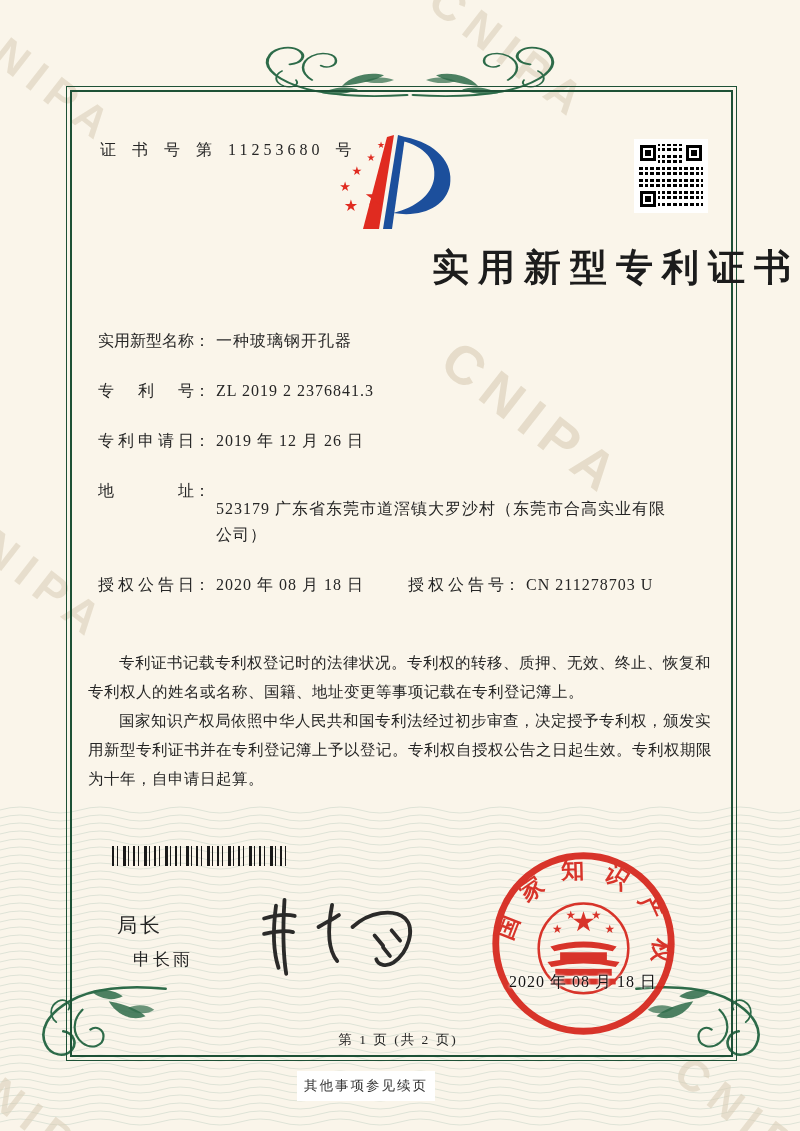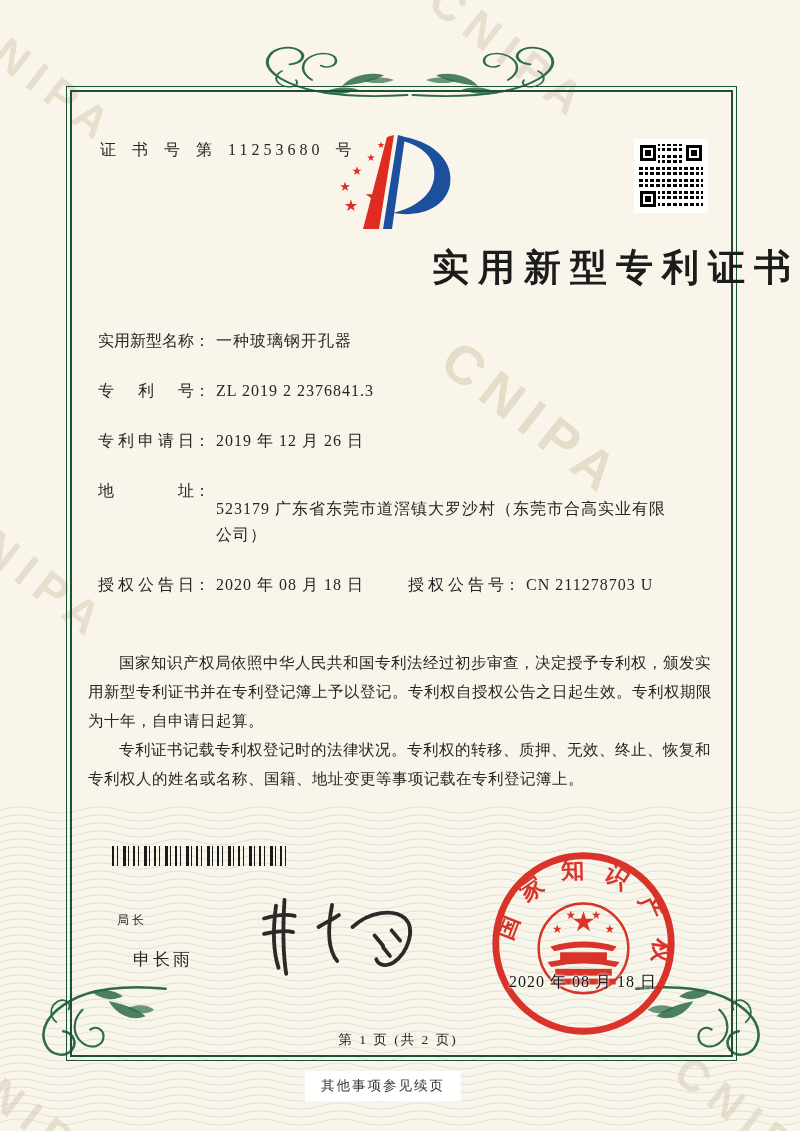--- a/index.html
+++ b/index.html
@@ -53,32 +53,32 @@
   .fvalue.wrap{display:inline-block; white-space:normal; width:452px; vertical-align:top;}
   .fgroup2{margin-left:44px;}
   
   .body-text{position:absolute; left:88px; top:648px; width:632px; font-size:15.5px; line-height:29px;}
   .body-text p{margin:0; text-indent:2em; letter-spacing:.5px;}
   
   .barcode{
     position:absolute; left:112px; top:846px; width:178px; height:20px;
     background:repeating-linear-gradient(90deg,#1a1a1a 0 2px,transparent 2px 5px,#1a1a1a 5px 6px,transparent 6px 11px,#1a1a1a 11px 14px,transparent 14px 16px,#1a1a1a 16px 17px,transparent 17px 21px);
   }
-  .signer-title{position:absolute; left:117px; top:912px; font-size:12px; letter-spacing:3px; font-family:"Liberation Sans","DejaVu Sans",sans-serif;}
+  .signer-title{position:absolute; left:117px; top:912px; font-size:20px; letter-spacing:3px; font-family:"Liberation Sans","DejaVu Sans",sans-serif;}
   .signer-name{position:absolute; left:133px; top:948px; font-size:17px; letter-spacing:3px; font-family:"Liberation Sans","DejaVu Sans",sans-serif;}
   .signature{position:absolute; left:238px; top:893px;}
   .seal{position:absolute; left:486px; top:846px; opacity:.93;}
   .seal-date{
     position:absolute; left:488px; top:972px; width:190px; text-align:center;
     font-size:16px; color:#141414; letter-spacing:1px; text-shadow:0 0 3px #fdfcf8,0 0 3px #fdfcf8;
   }
   .page-info{position:absolute; left:0; top:1031px; width:796px; text-align:center; font-size:13.5px; letter-spacing:2px;}
   .note-box{
-    position:absolute; left:305px; top:1071px; background:#ffffff;
-    padding:6px 16px; font-size:13.5px; letter-spacing:2px; color:#333;
+    position:absolute; left:297px; top:1071px; background:#ffffff;
+    padding:6px 7px; font-size:13.5px; letter-spacing:2px; color:#333;
   }
 </style>
 </head>
 <body>
 
 <div class="page">
 
   <svg width="0" height="0" style="position:absolute" aria-hidden="true">
     <defs>
       <path id="wavepath" d="M0,6 Q20,0 40,6 T80,6 T120,6 T160,6 T200,6 T240,6 T280,6 T320,6 T360,6 T400,6 T440,6 T480,6 T520,6 T560,6 T600,6 T640,6 T680,6 T720,6 T760,6 T800,6" fill="none" stroke="#c7d4c7" stroke-width="1"></path>
@@ -196,22 +196,22 @@
     </div>
     <div class="frow">
       <span class="flabel">地址</span><span>：</span><span class="fvalue wrap">523179 广东省东莞市道滘镇大罗沙村（东莞市合高实业有限公司）</span>
     </div>
     <div class="frow">
       <span><span class="flabel">授权公告日</span><span>：</span><span class="fvalue">2020 年 08 月 18 日</span></span><span class="fgroup2"><span class="flabel">授权公告号</span><span>：</span><span class="fvalue">CN 211278703 U</span></span>
     </div>
   </div>
 
   <div class="body-text">
+    <p>专利证书记载专利权登记时的法律状况。专利权的转移、质押、无效、终止、恢复和专利权人的姓名或名称、国籍、地址变更等事项记载在专利登记簿上。</p>
     <p>国家知识产权局依照中华人民共和国专利法经过初步审查，决定授予专利权，颁发实用新型专利证书并在专利登记簿上予以登记。专利权自授权公告之日起生效。专利权期限为十年，自申请日起算。</p>
-    <p>专利证书记载专利权登记时的法律状况。专利权的转移、质押、无效、终止、恢复和专利权人的姓名或名称、国籍、地址变更等事项记载在专利登记簿上。</p>
   </div>
 
   <div class="barcode"></div>
 
   <div class="signer-title">局长</div>
   <div class="signer-name">申长雨</div>
   <svg class="signature" width="195" height="85" viewBox="0 0 200 100">
     <g fill="none" stroke="#151515" stroke-width="4.5" stroke-linecap="round" opacity=".9">
       <path d="M30,15 C26,45 27,70 33,88"></path>
       <path d="M16,30 C30,26 44,25 52,27"></path>

